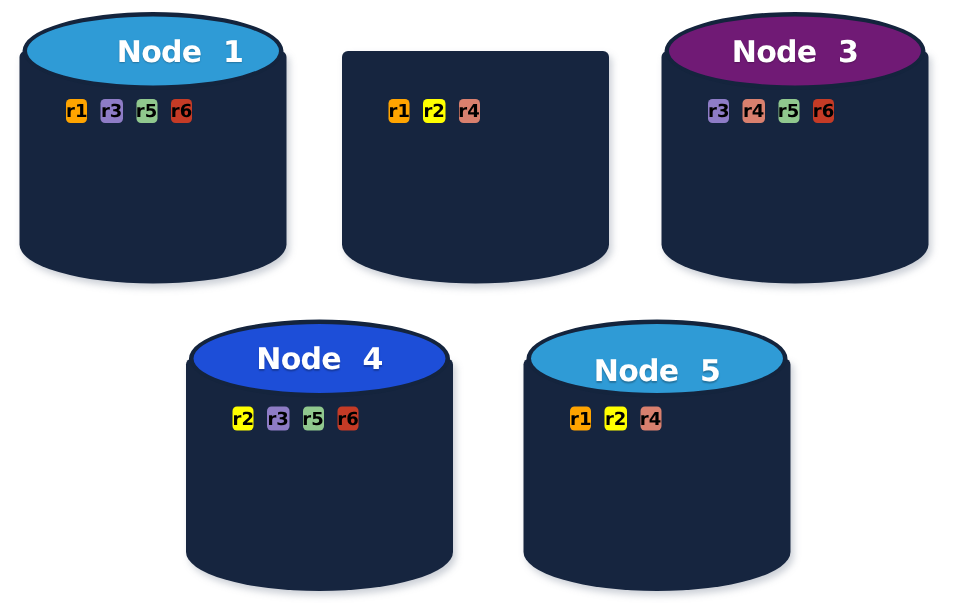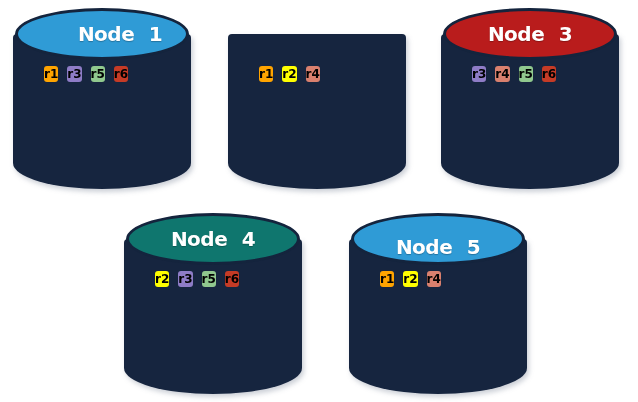--- a/index.html
+++ b/index.html
@@ -86,34 +86,34 @@
       <div class="cyl-body" style="background: rgb(22, 37, 63);"></div>
       <div class="bars">
         <div class="bar" style="background: rgb(255, 164, 0); color: rgb(0, 0, 0);">r1</div>
         <div class="bar" style="background: rgb(255, 255, 0); color: rgb(0, 0, 0);">r2</div>
         <div class="bar" style="background: rgb(217, 128, 110); color: rgb(0, 0, 0);">r4</div>
       </div>
     </div>
 
     <div class="node" style="left: 441px; top: 8px;">
       <div class="cyl-body" style="background: rgb(22, 37, 63);"></div>
-      <div class="cyl-top" style="background: #b91c1c; border-color: rgb(20, 36, 61);">
+      <div class="cyl-top" style="background: #701a75; border-color: rgb(20, 36, 61);">
         <span class="node-title" style="color: rgb(255, 255, 255);">Node 3</span>
       </div>
       <div class="bars">
         <div class="bar" style="background: rgb(142, 124, 198); color: rgb(0, 0, 0);">r3</div>
         <div class="bar" style="background: rgb(217, 128, 110); color: rgb(0, 0, 0);">r4</div>
         <div class="bar" style="background: rgb(144, 200, 142); color: rgb(0, 0, 0);">r5</div>
         <div class="bar" style="background: rgb(197, 59, 38); color: rgb(0, 0, 0);">r6</div>
       </div>
     </div>
 
     <div class="node" style="left: 124px; top: 213px;">
       <div class="cyl-body" style="background: rgb(22, 37, 63);"></div>
-      <div class="cyl-top" style="background: #0f766e; border-color: rgb(20, 36, 61);">
+      <div class="cyl-top" style="background: #1d4ed8; border-color: rgb(20, 36, 61);">
         <span class="node-title" style="color: rgb(255, 255, 255);">Node 4</span>
       </div>
       <div class="bars">
         <div class="bar" style="background: rgb(255, 255, 0); color: rgb(0, 0, 0);">r2</div>
         <div class="bar" style="background: rgb(142, 124, 198); color: rgb(0, 0, 0);">r3</div>
         <div class="bar" style="background: rgb(144, 200, 142); color: rgb(0, 0, 0);">r5</div>
         <div class="bar" style="background: rgb(197, 59, 38); color: rgb(0, 0, 0);">r6</div>
       </div>
     </div>
 

